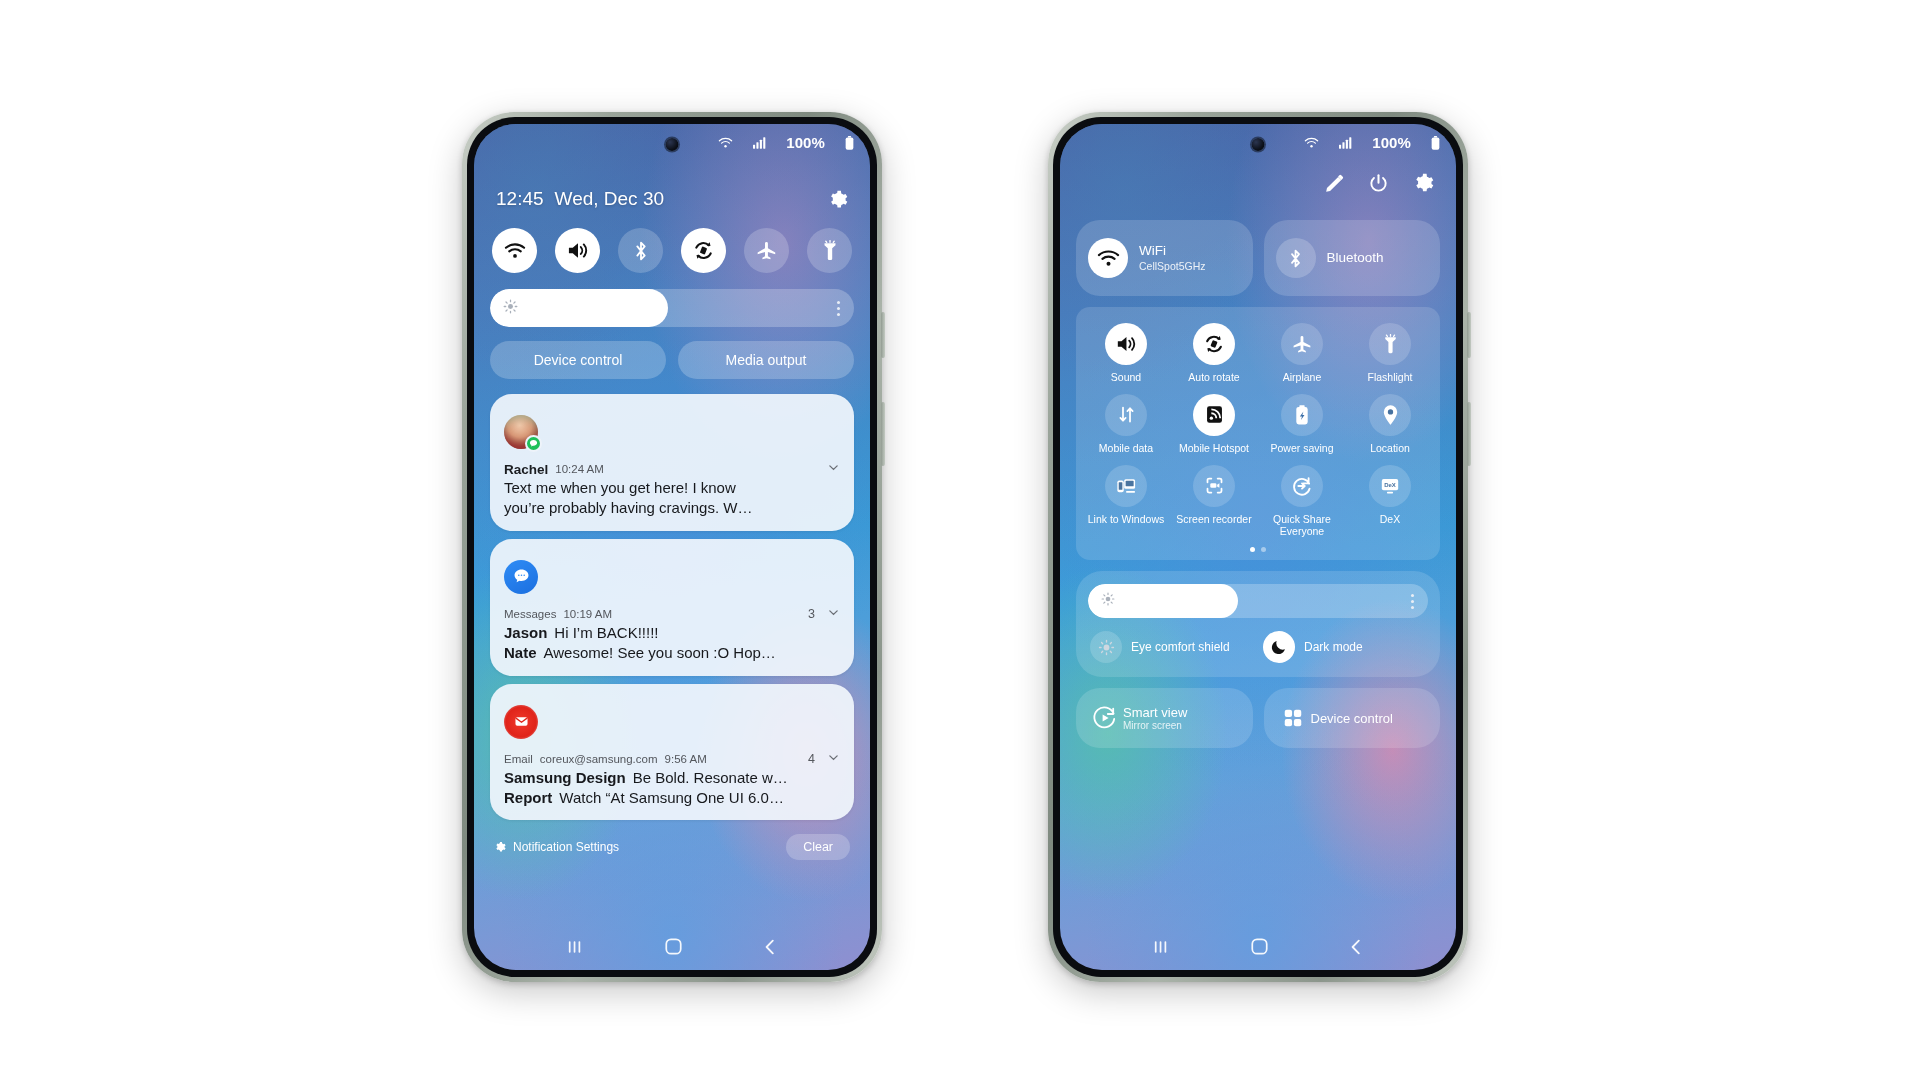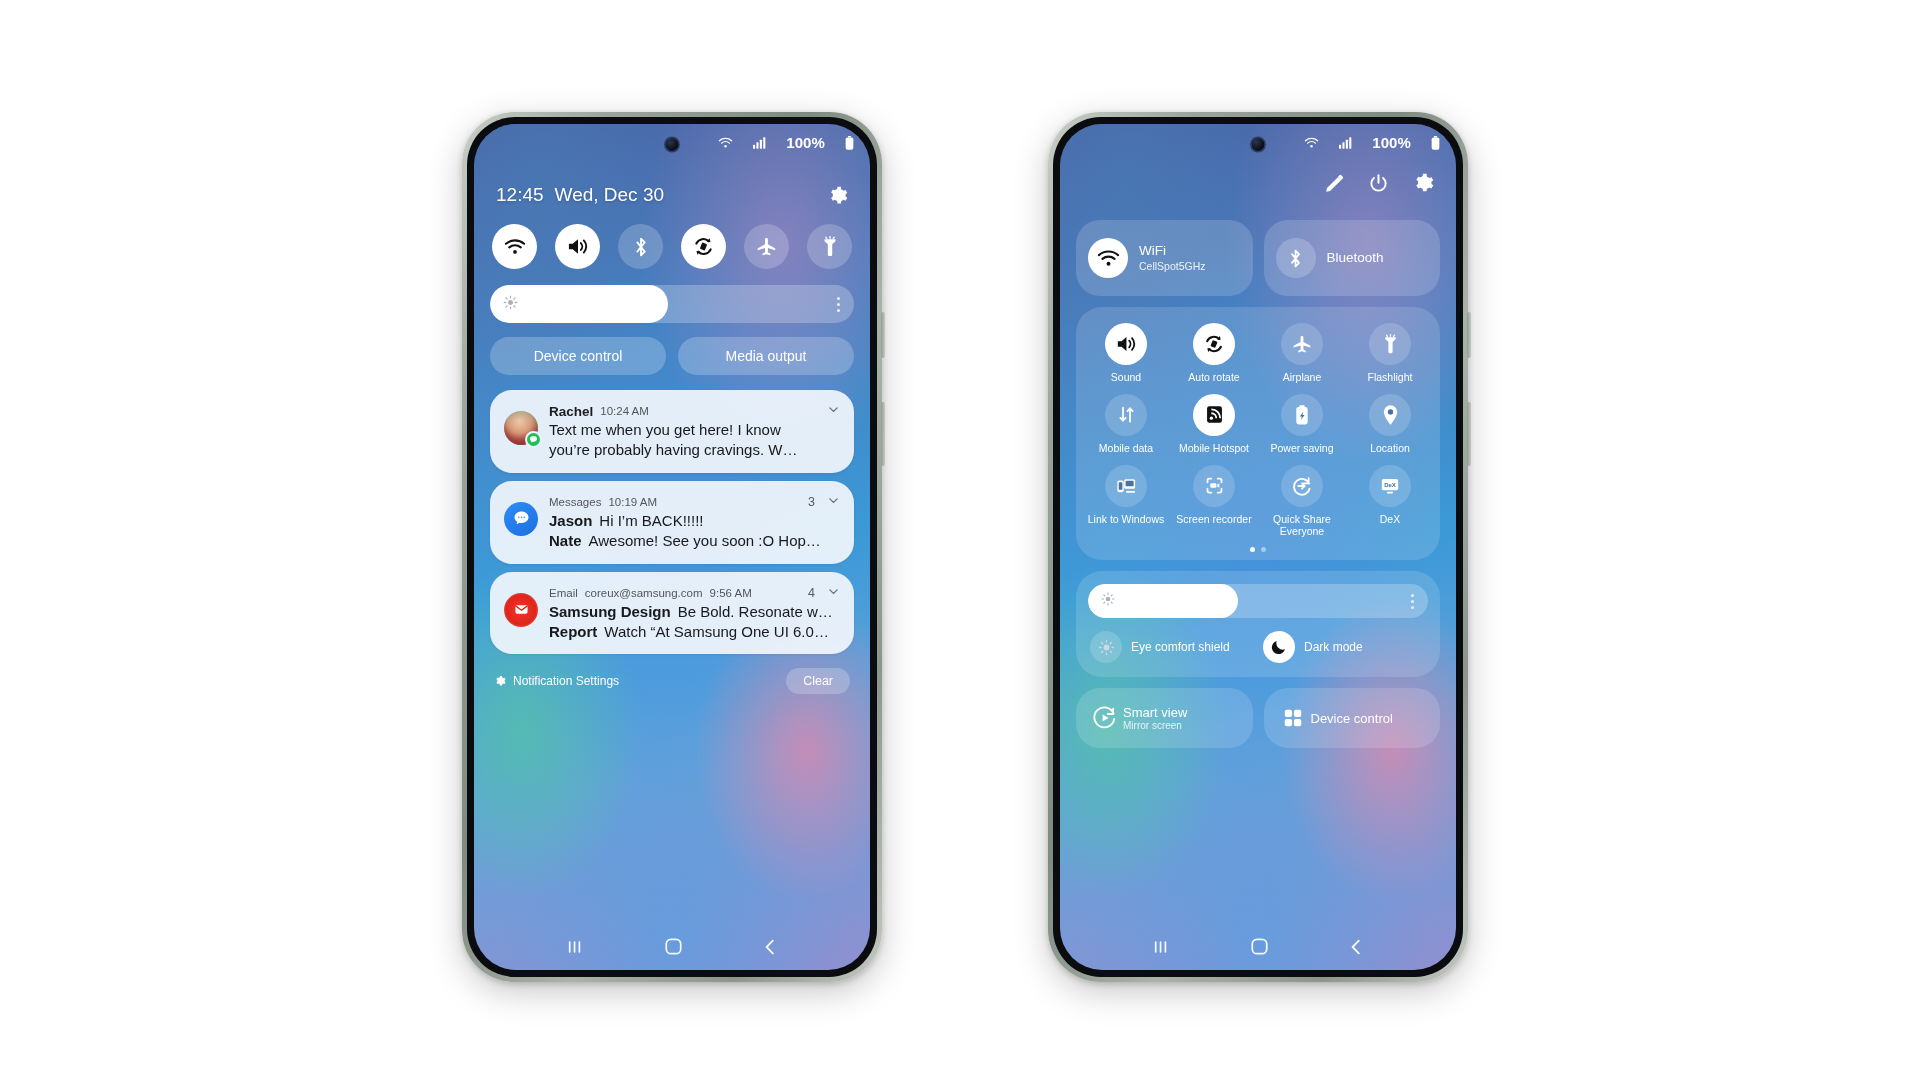--- a/index.html
+++ b/index.html
@@ -36,21 +36,21 @@
   
   .punchhole { position:absolute; left:50%; top:14px; transform:translateX(-50%);
                width:13px; height:13px; border-radius:50%;
                background:radial-gradient(circle at 35% 32%,#2b3550 0%,#0c1018 62%,#05070b 100%);
                box-shadow:0 0 0 1.5px rgba(0,0,0,.45); }
   .statusbar { position:absolute; top:10px; right:16px; display:flex; align-items:center; gap:20px;
                color:#fff; font-size:15px; font-weight:700; letter-spacing:.1px; }
   .sb-ico { display:block; }
 
   
-  .shade { position:absolute; left:0; right:0; top:0; padding:12px 16px; }
+  .shade { position:absolute; left:0; right:0; top:16px; padding:0 16px; }
   .shade-head { display:flex; align-items:center; justify-content:space-between;
                 margin-top:48px; padding:0 6px; }
   .clockrow { display:flex; align-items:baseline; gap:11px; color:#fff;
               font-size:19px; font-weight:500; text-shadow:0 1px 3px rgba(0,0,0,.22); }
 
   .qs-row { display:flex; justify-content:space-between; margin-top:18px; padding:0 2px; }
   .qs-btn { width:45px; height:45px; border-radius:50%; display:flex; align-items:center;
             justify-content:center; background:rgba(255,255,255,.20); }
   .qs-btn.on { background:#ffffff; }
 
@@ -63,21 +63,21 @@
   .bright-dots { position:absolute; right:14px; display:flex; flex-direction:column; gap:3px; }
   .bright-dots i { width:3px; height:3px; border-radius:50%; background:#e9eef5; display:block; }
 
   .pill-row { display:flex; gap:12px; margin-top:14px; }
   .pill { flex:1; height:38px; border-radius:20px; background:rgba(255,255,255,.22);
           display:flex; align-items:center; justify-content:center;
           color:#fff; font-size:14px; font-weight:400; }
 
   .notifs { margin-top:15px; display:flex; flex-direction:column; gap:8px; }
   .ncard { background:rgba(240,245,252,.93); border-radius:22px; padding:12px 14px;
-           display:flex; gap:11px; box-shadow:0 1px 3px rgba(0,0,0,.07); }
+           display:flex; gap:11px; box-shadow:0 1px 3px rgba(0,0,0,.07);flex-direction:column; }
   .navatar { flex:0 0 auto; width:34px; height:34px; border-radius:50%; position:relative;
              margin-top:9px; }
   .nbody { flex:1; min-width:0; }
   .nhead { display:flex; align-items:center; gap:7px; }
   .nsender { font-size:13.5px; font-weight:700; color:#1b1d21; }
   .napp { font-size:11.5px; color:#53565c; font-weight:400; }
   .ntime { font-size:11.5px; color:#53565c; }
   .ncount { margin-left:auto; font-size:12.5px; color:#55585e; }
   .nchev { color:#6b6f76; margin-left:5px; }
   .nline { font-size:15px; color:#17191d; line-height:1.36; white-space:nowrap;
@@ -99,21 +99,21 @@
   .qp-pills { display:flex; gap:11px; margin-top:22px; }
   .qp-pill { flex:1; height:76px; border-radius:24px; background:rgba(255,255,255,.16);
              display:flex; align-items:center; gap:11px; padding:0 12px; }
   .qp-pill .ic { width:40px; height:40px; border-radius:50%; display:flex;
                  align-items:center; justify-content:center; background:rgba(255,255,255,.20); }
   .qp-pill .ic.on { background:#fff; }
   .qp-pill .tx { color:#fff; line-height:1.22; }
   .qp-pill .t1 { font-size:13.5px; }
   .qp-pill .t2 { font-size:10.5px; opacity:.88; }
 
-  .qp-grid-card { margin-top:11px; border-radius:26px; background:rgba(255,255,255,.14);
+  .qp-grid-card { margin-top:11px; border-radius:14px; background:rgba(255,255,255,.14);
                   padding:16px 6px 8px; }
   .qp-grid { display:grid; grid-template-columns:repeat(4,1fr); row-gap:10px; }
   .tile { display:flex; flex-direction:column; align-items:center; gap:6px; }
   .tile .ic { width:42px; height:42px; border-radius:50%; display:flex; align-items:center;
               justify-content:center; background:rgba(255,255,255,.17); }
   .tile .ic.on { background:#fff; }
   .tile .lb { color:#fff; font-size:10.5px; text-align:center; line-height:1.22; }
   .pagedots { display:flex; justify-content:center; gap:6px; margin-top:9px; }
   .pagedots i { width:5px; height:5px; border-radius:50%; background:rgba(255,255,255,.45); }
   .pagedots i.active { background:#fff; }

